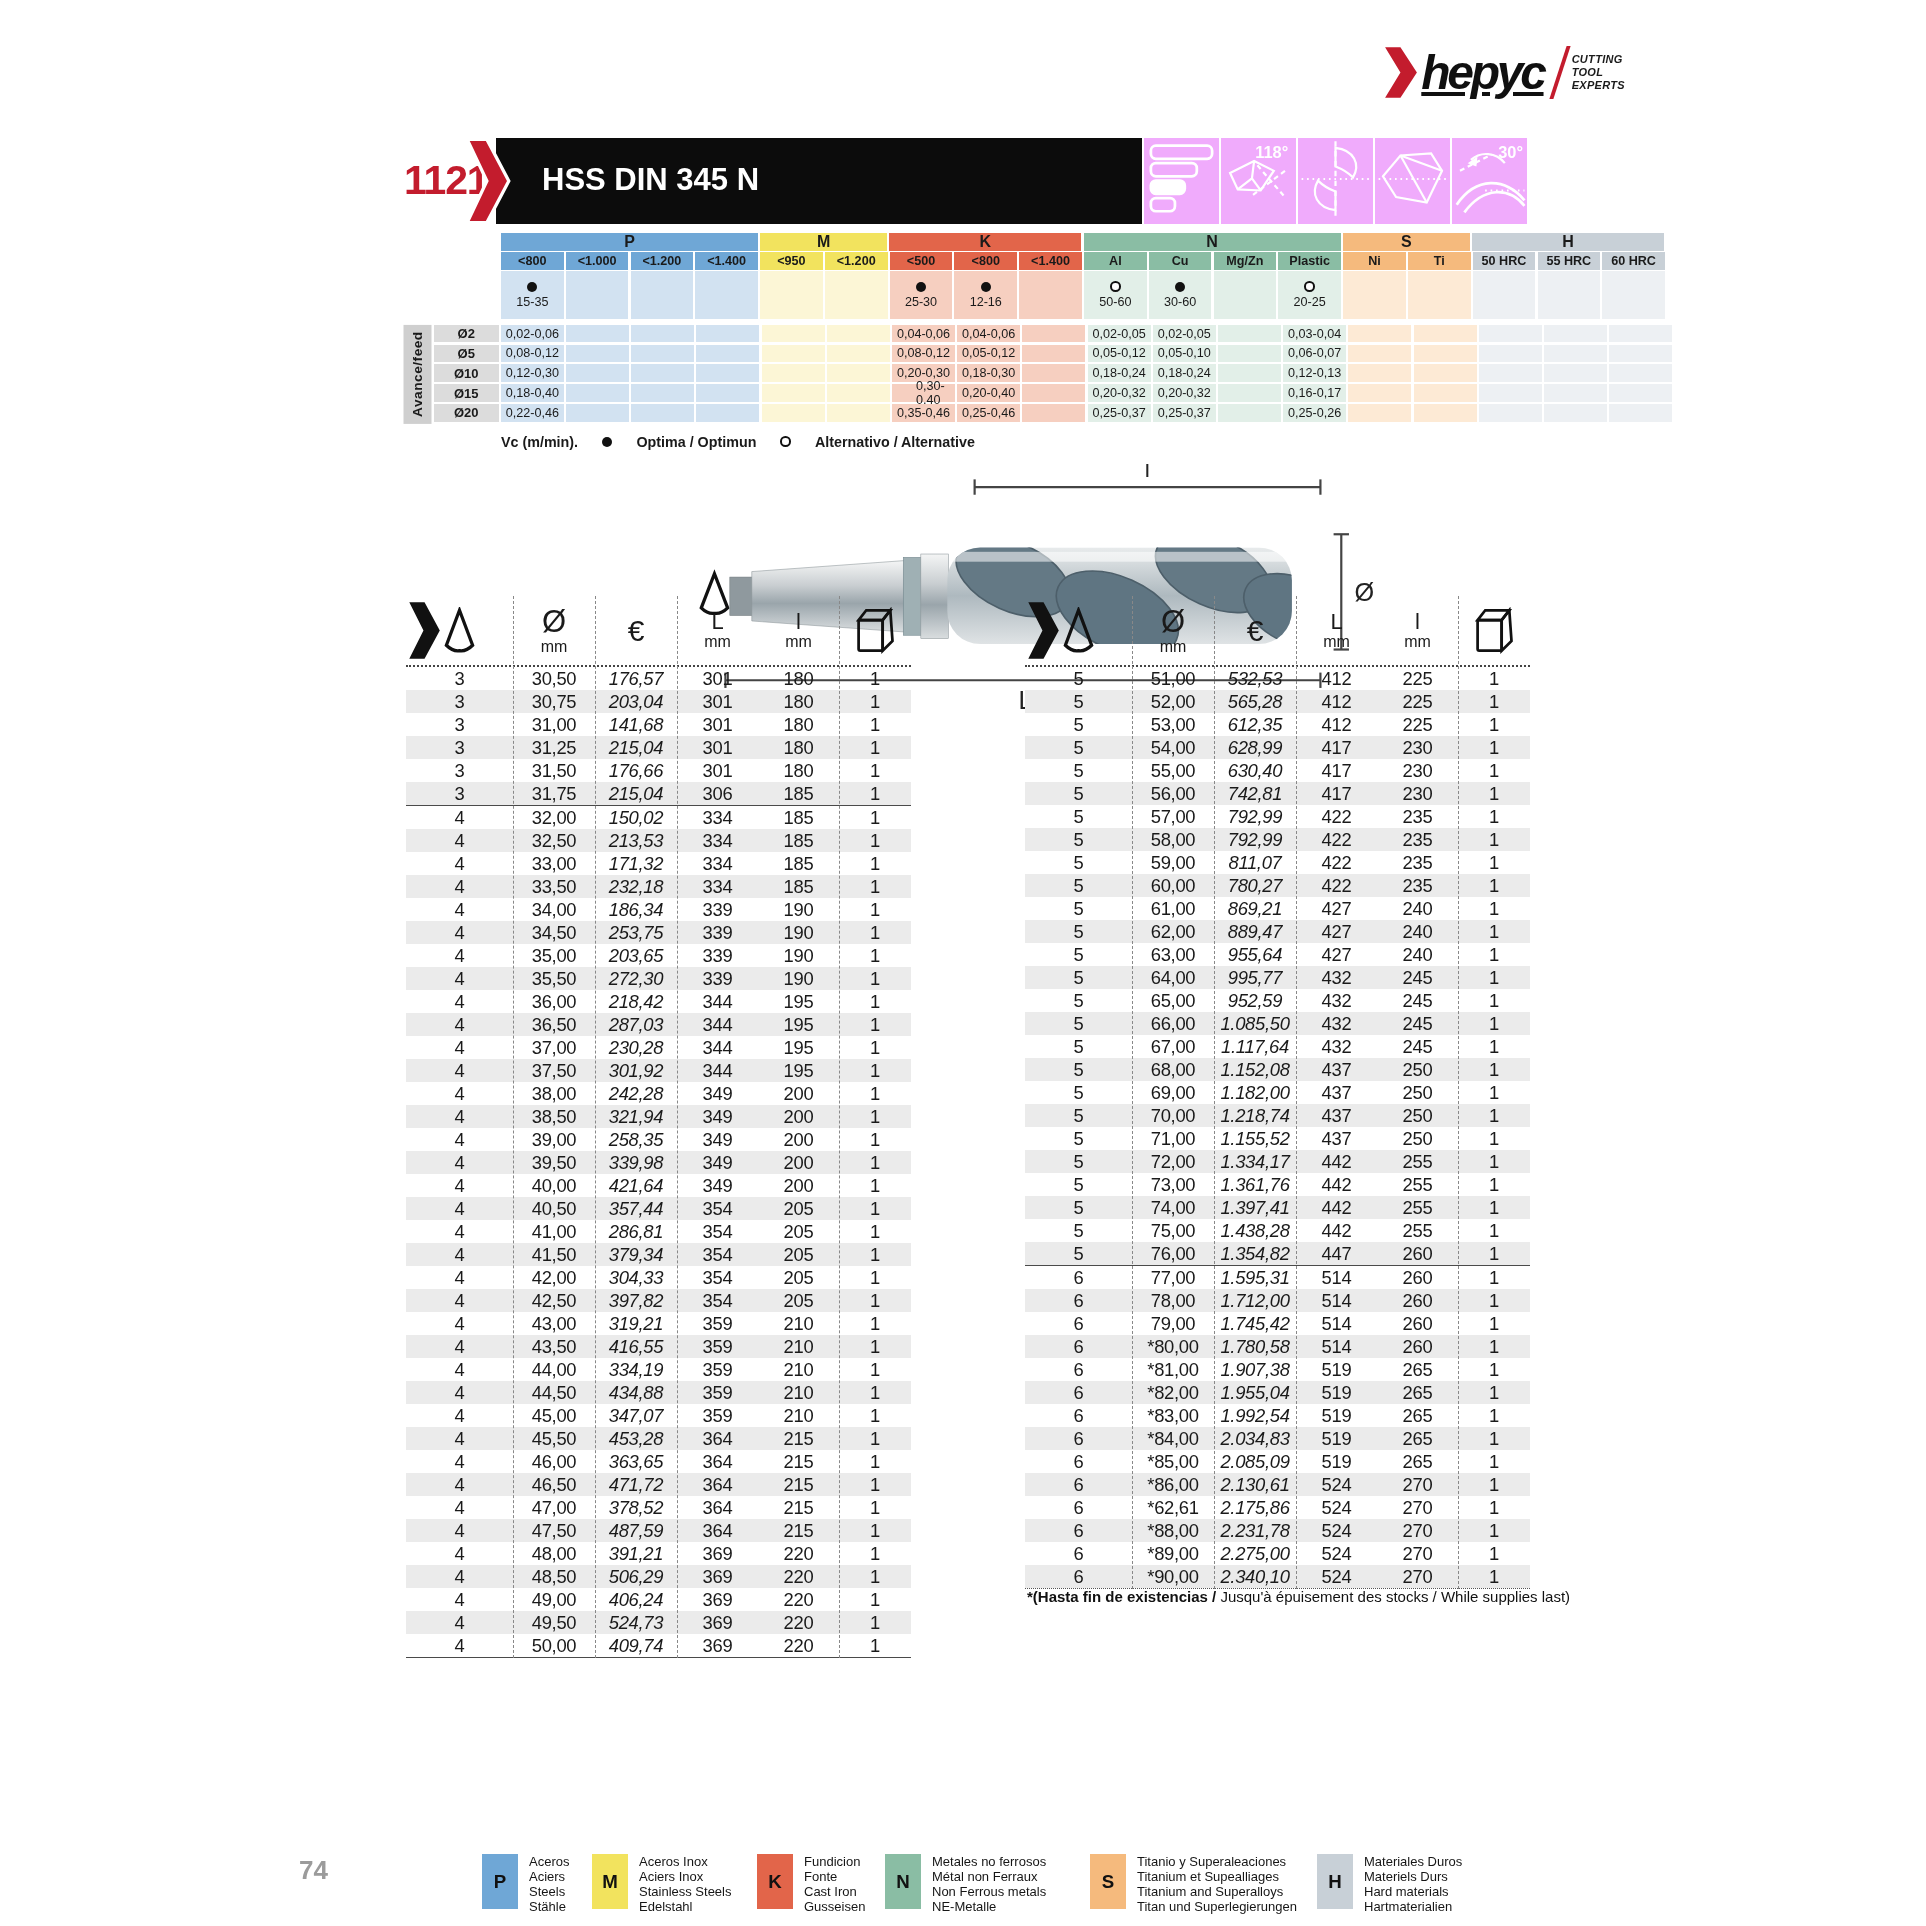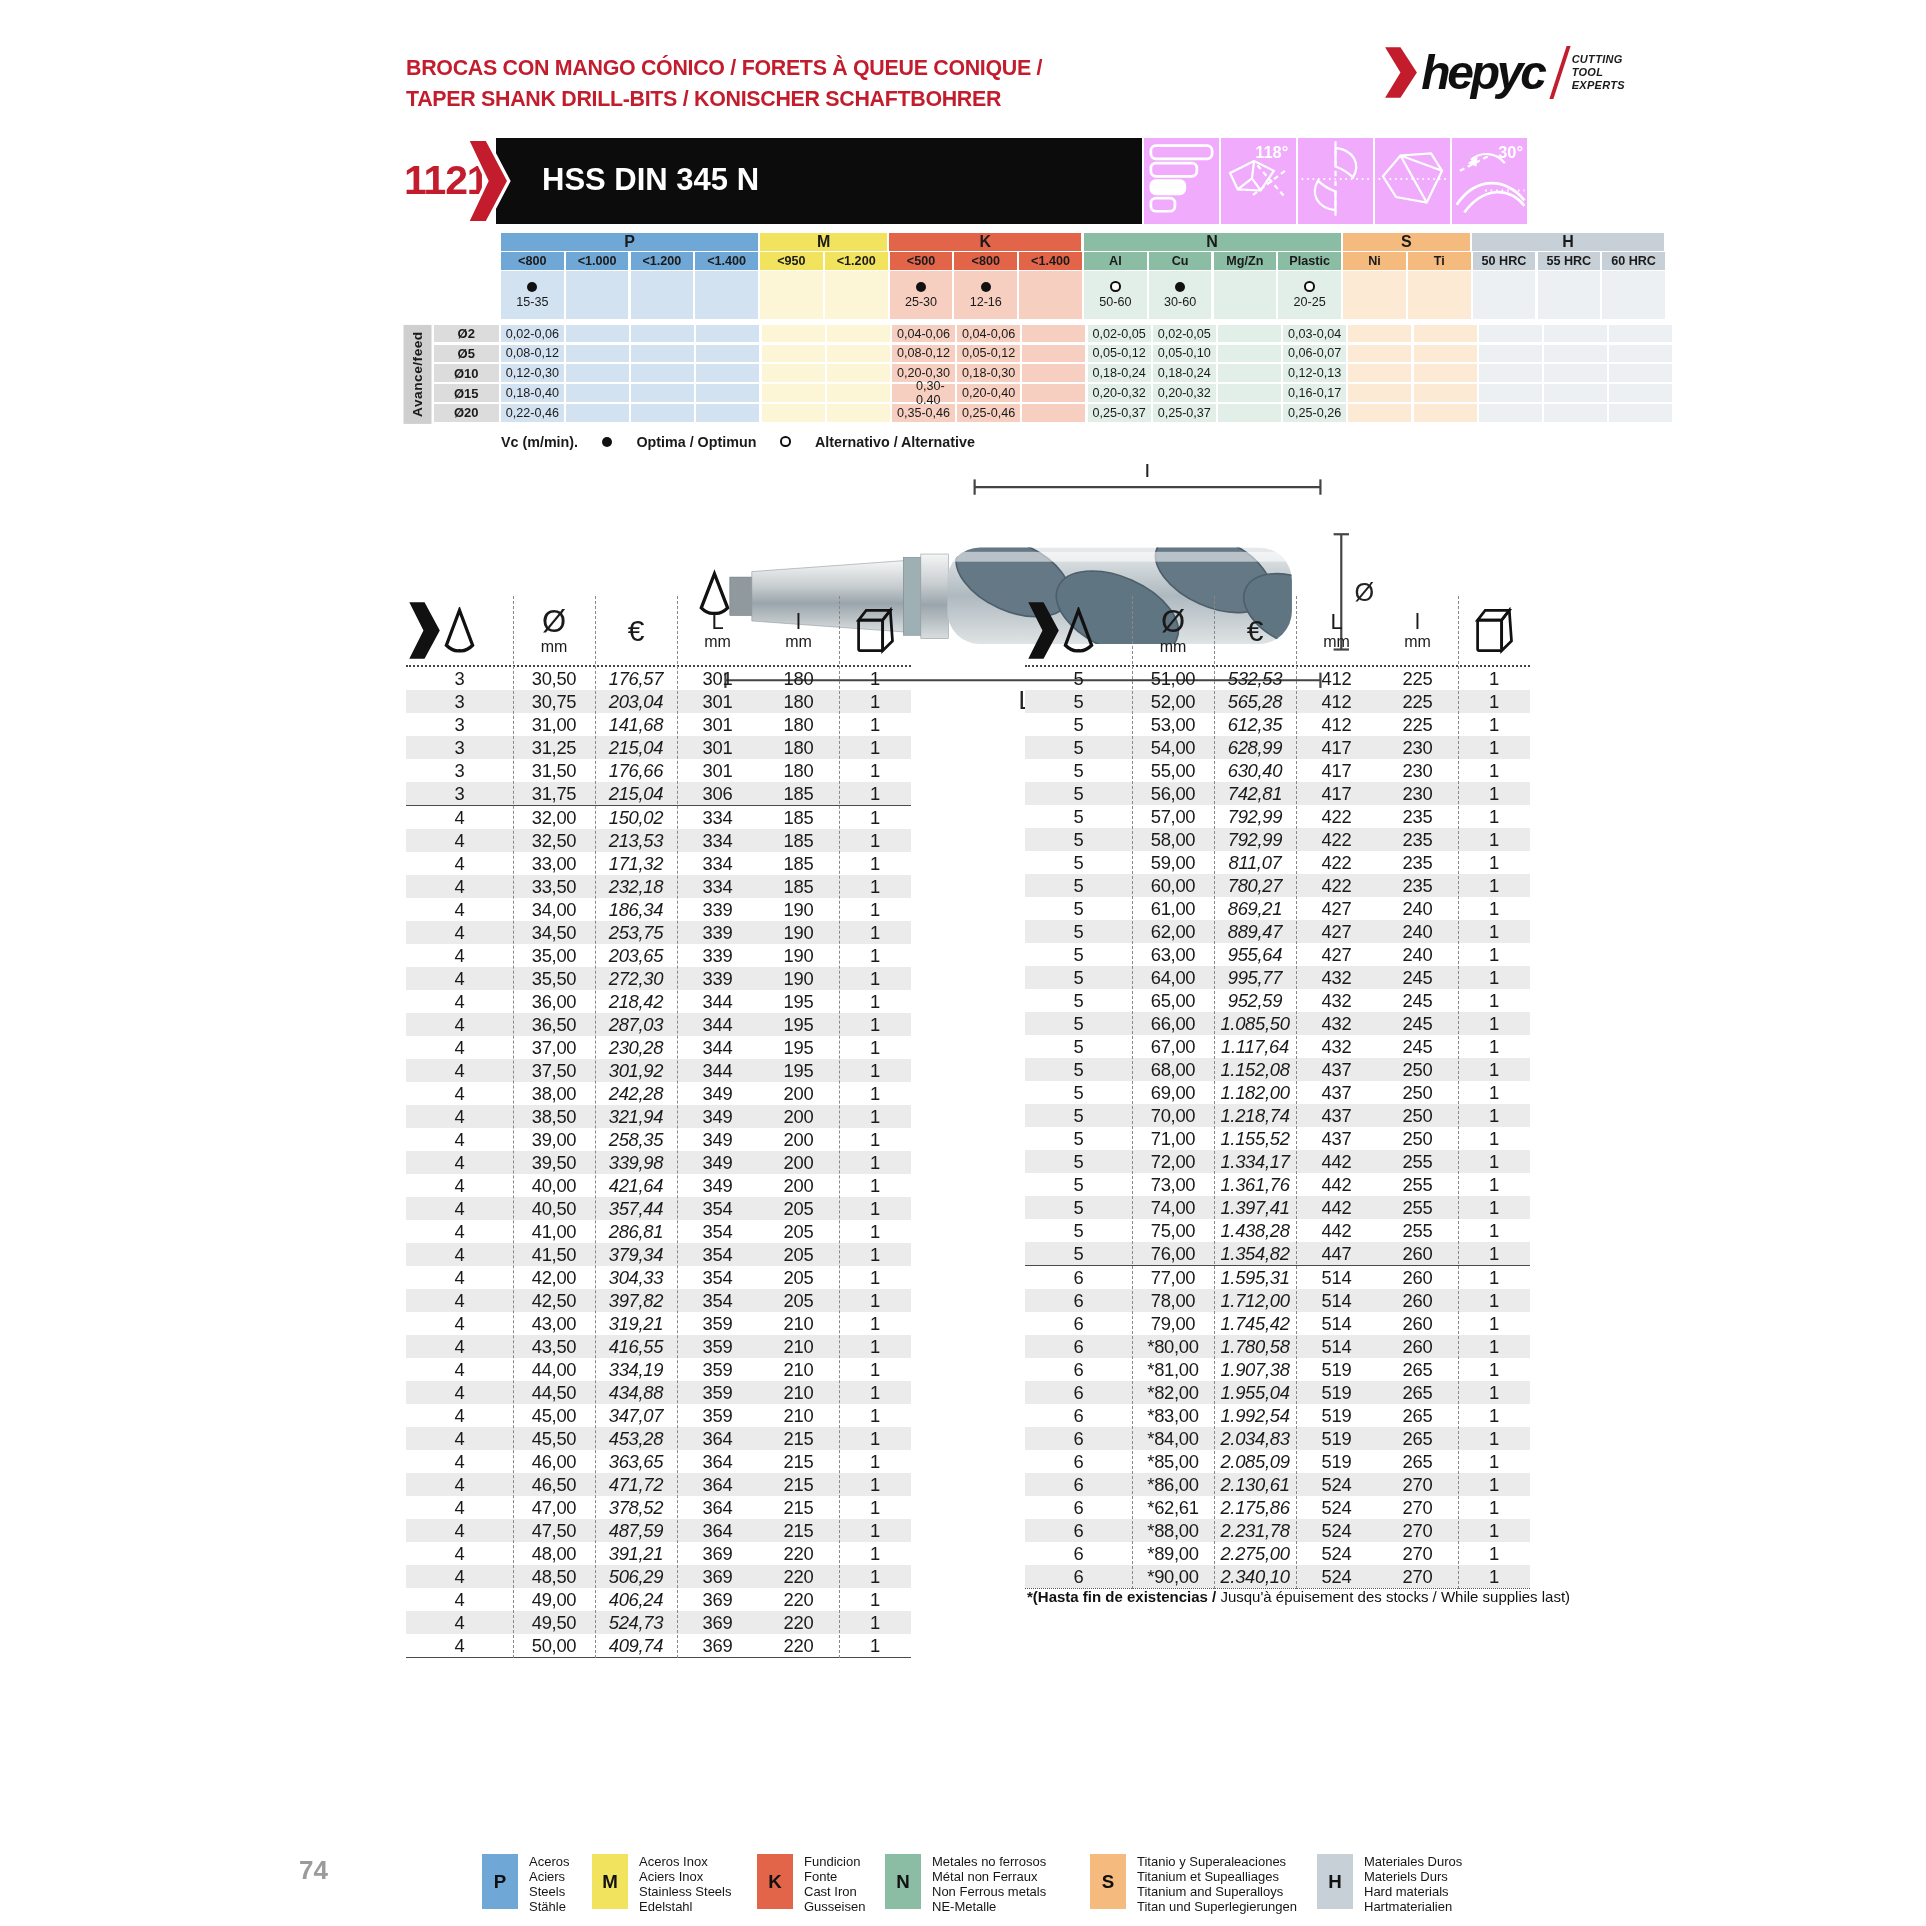--- a/index.html
+++ b/index.html
@@ -3,21 +3,21 @@
 <meta charset="utf-8">
 <style>
   html,body{margin:0;padding:0;background:#fff;}
   .page{position:relative;width:1926px;height:1926px;background:#ffffff;
         font-family:"Liberation Sans",sans-serif;color:#1a1a1a;overflow:hidden;}
 
   
   .hdr-title{position:absolute;left:406px;top:53px;font-weight:700;font-size:21.4px;
              line-height:31px;color:#c31c2d;letter-spacing:-0.3px;}
   .logo{position:absolute;left:1384px;top:42px;height:61px;display:flex;align-items:center;}
-  .logo-text{font-size:48px;font-weight:800;font-style:italic;letter-spacing:-3.3px;color:#101010;margin-left:3.3px;}
+  .logo-text{font-size:48px;font-weight:800;font-style:italic;letter-spacing:-3.3px;color:#101010;margin-left:3.3px;text-decoration:underline;}
   .logo-slash{width:3.8px;height:53px;background:#c31c2d;transform:skewX(-18deg);margin:0 10px 0 14.3px;}
   .logo-tag{font-size:11px;font-weight:800;font-style:italic;line-height:13px;color:#1b1b1b;letter-spacing:0.3px;}
 
   
   .banner{position:absolute;left:404px;top:138px;width:1123px;height:86px;}
   .banner-ref{position:absolute;left:0;top:18.7px;font-size:41px;font-weight:800;color:#c31c2d;letter-spacing:-1.1px;}
   .banner-bar{position:absolute;left:92px;top:0;right:0;bottom:0;background:#0c0c0c;}
   .banner-chev{position:absolute;left:61px;top:0;}
   .banner-title{position:absolute;left:138px;top:24px;font-size:31px;font-weight:800;color:#fff;letter-spacing:0;}
   .banner-icons{position:absolute;right:0;top:0;bottom:0;display:flex;}
@@ -77,24 +77,20 @@
          font-size:18.7px;font-weight:700;color:#111;}
   .flines{margin-left:11px;font-size:13px;line-height:15px;color:#161616;}
   .fleg0{left:482px;}.fleg1{left:592px;}.fleg2{left:757px;}.fleg3{left:885px;}.fleg4{left:1090px;}.fleg5{left:1317px;}
   .pagenum{position:absolute;left:299px;top:1855px;font-size:26px;font-weight:800;color:#9b9b9b;}
 </style>
 </head>
 <body>
 
 <div class="page">
 
-  <div class="hdr-title">
-    <div>BROCAS CON MANGO CÓNICO / FORETS À QUEUE CONIQUE /</div>
-    <div>TAPER SHANK DRILL-BITS / KONISCHER SCHAFTBOHRER</div>
-  </div>
 
   <div class="logo">
     <svg width="34" height="55" viewBox="0 0 62 100">
       <polygon points="2,4 30,4 60,50 30,96 2,96 30,50" fill="#c31c2d"></polygon>
     </svg>
     <span class="logo-text">hepyc</span>
     <span class="logo-slash"></span>
     <span class="logo-tag">
       <div>CUTTING</div>
       <div>TOOL</div>

